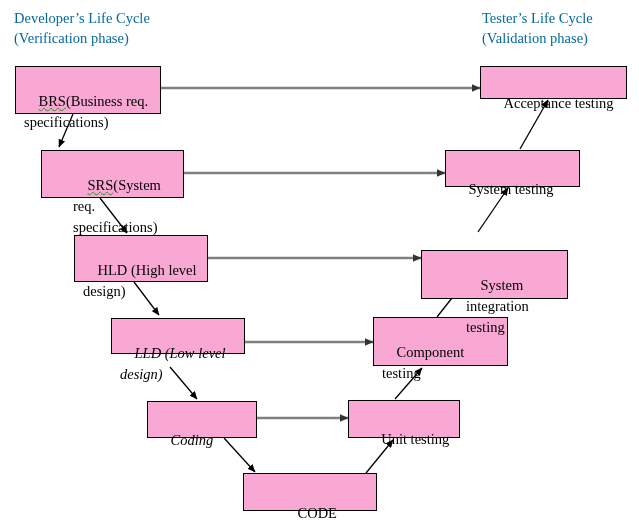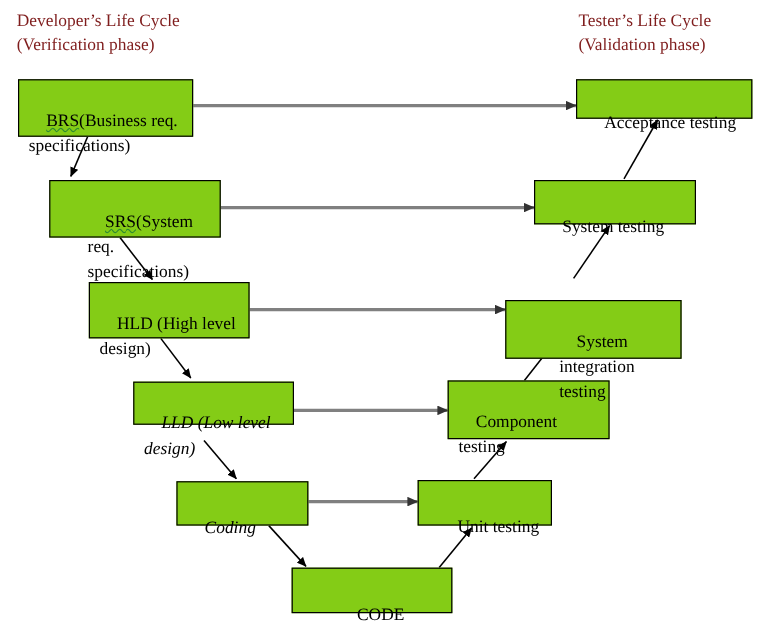--- a/index.html
+++ b/index.html
@@ -20,28 +20,28 @@
     left: 0;
     top: 0;
     width: 639px;
     height: 527px;
     pointer-events: none;
   }
   .heading {
     position: absolute;
     font-size: 14.5px;
     line-height: 20px;
-    color: #7f1d1d;
+    color: #0369a1;
     white-space: pre;
   }
   .node {
     position: absolute;
     box-sizing: border-box;
     border: 1px solid #000000;
-    background: #84cc16;
+    background: #f9a8d4;
     color: #000000;
     font-size: 14.5px;
     line-height: 21px;
     padding: 3px 0 0 8px;
     white-space: pre-wrap;
     z-index: 2;
   }
   .node.center {
     padding: 3px 0 17px 0;
     text-align: center;

